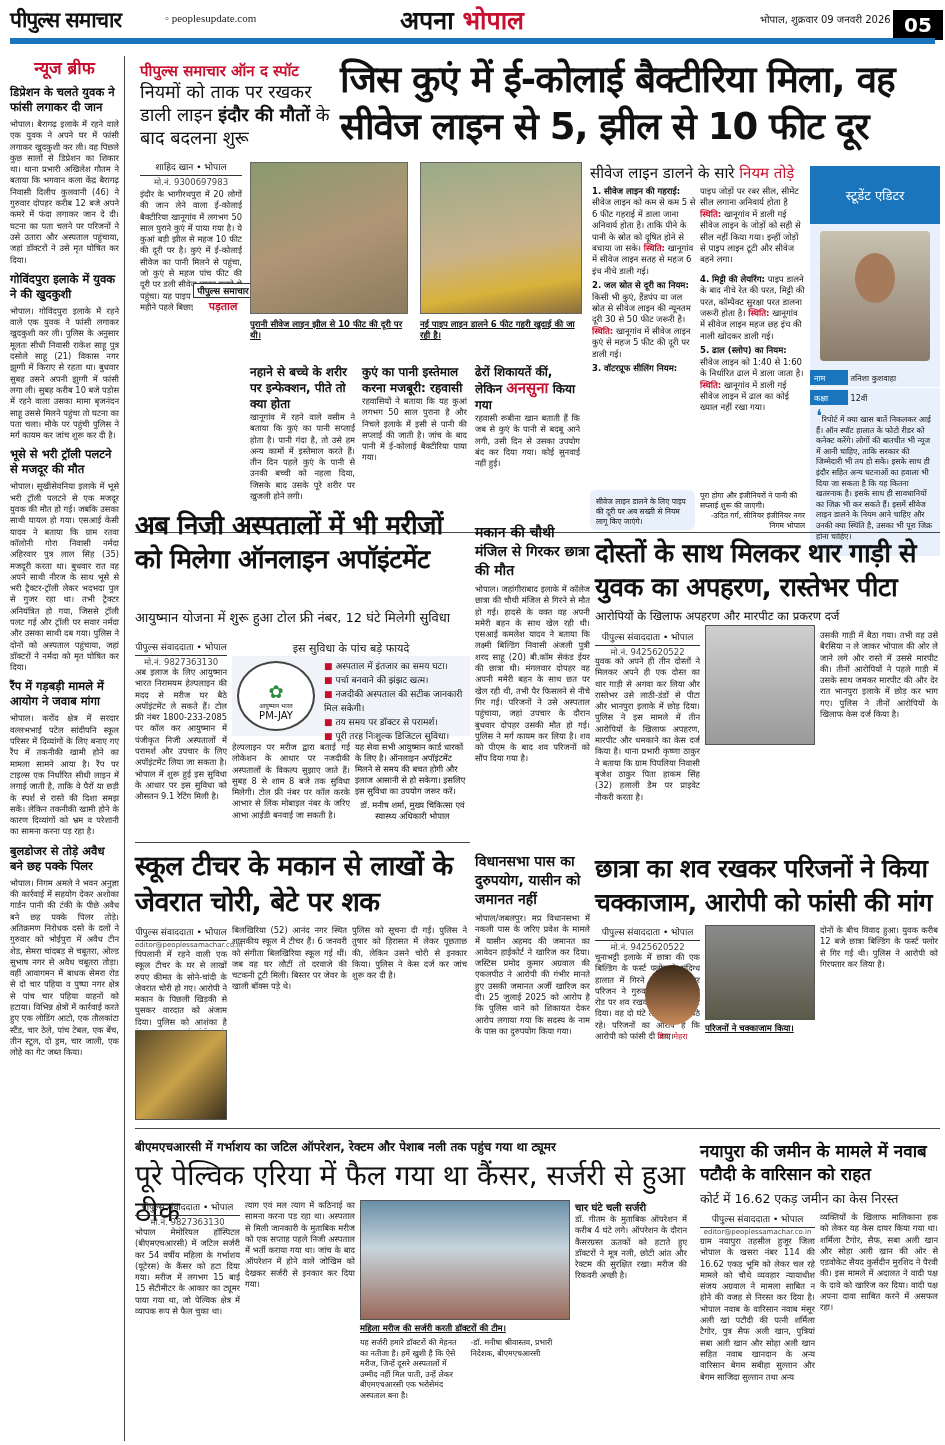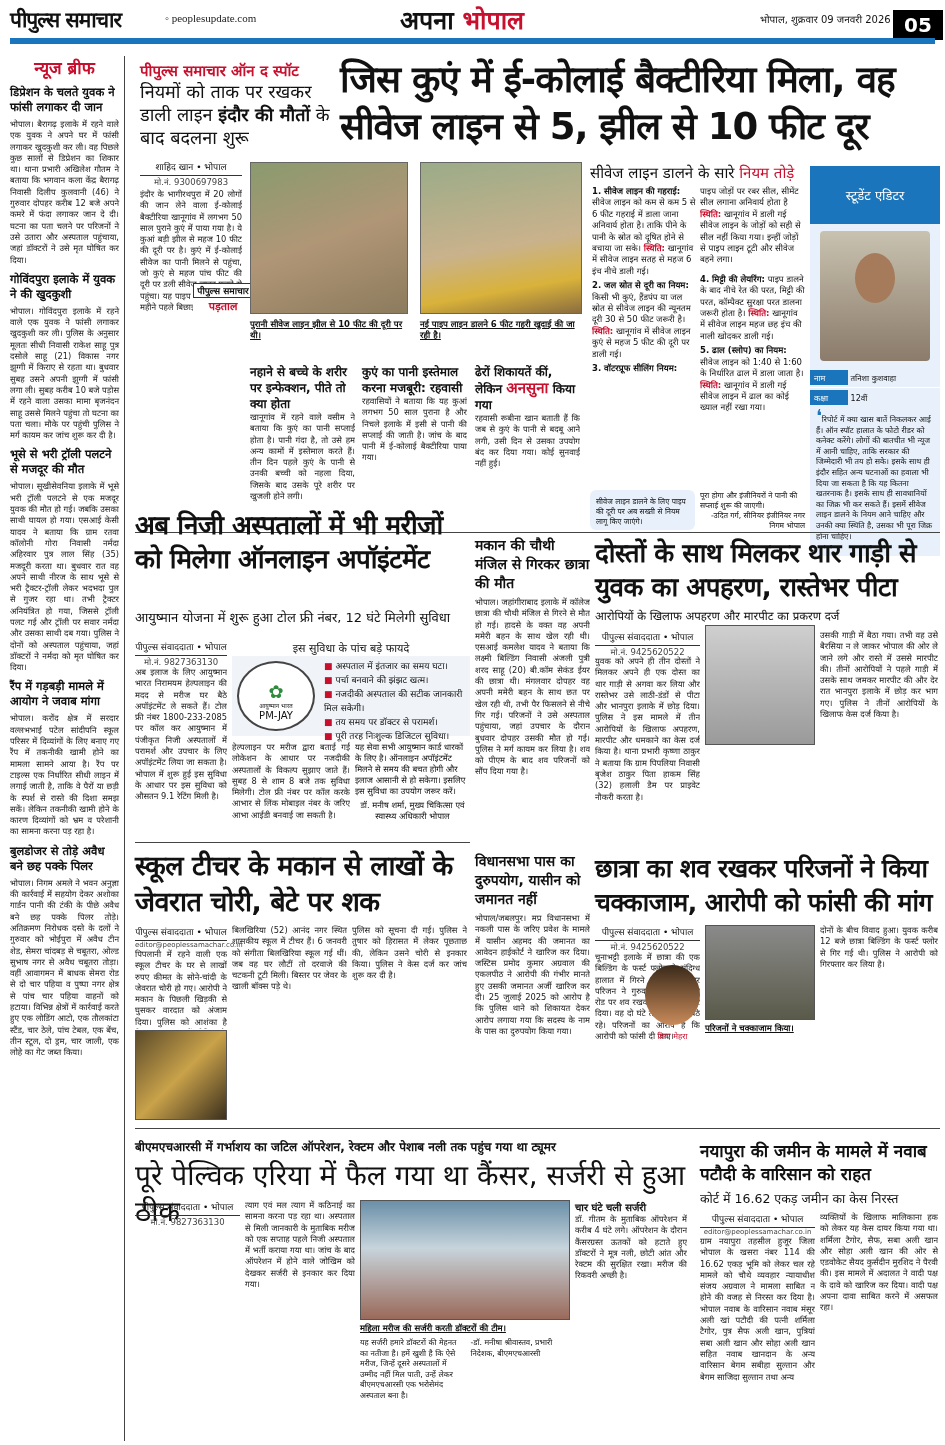--- a/index.html
+++ b/index.html
@@ -162,21 +162,21 @@
     <div class="bullet">तय समय पर डॉक्टर से परामर्श।</div>
     <div class="bullet">पूरी तरह निःशुल्क डिजिटल सुविधा।</div>
   </div>
 </div>
 <div class="abs body" style="left:232px;top:742px;width:118px;height:80px;overflow:hidden">हेल्पलाइन पर मरीज द्वारा बताई गई लोकेशन के आधार पर नजदीकी अस्पतालों के विकल्प सुझाए जाते हैं। सुबह 8 से शाम 8 बजे तक सुविधा मिलेगी। टोल फ्री नंबर पर कॉल करके आभार से लिंक मोबाइल नंबर के जरिए आभा आईडी बनवाई जा सकती है।</div>
 <div class="abs" style="left:355px;top:742px;width:115px;font-size:8.3px;line-height:11px">
   <div style="height:58px;overflow:hidden">यह सेवा सभी आयुष्मान कार्ड धारकों के लिए है। ऑनलाइन अपॉइंटमेंट मिलने से समय की बचत होगी और इलाज आसानी से हो सकेगा। इसलिए इस सुविधा का उपयोग जरूर करें।</div>
   <div style="text-align:center">डॉ. मनीष शर्मा, मुख्य चिकित्सा एवं स्वास्थ्य अधिकारी भोपाल</div>
 </div>
 
-<div class="abs" style="left:475px;top:536px;width:115px">
+<div class="abs" style="left:475px;top:523px;width:115px">
   <div class="sub3" style="font-size:14px;line-height:19px">मकान की चौथी मंजिल से गिरकर छात्रा की मौत</div>
   <div class="body" style="height:215px;overflow:hidden;margin-top:4px">भोपाल। जहांगीराबाद इलाके में कॉलेज छात्रा की चौथी मंजिल से गिरने से मौत हो गई। हादसे के वक्त वह अपनी ममेरी बहन के साथ खेल रही थी। एसआई कमलेश यादव ने बताया कि लक्ष्मी बिल्डिंग निवासी अंजली पुत्री शरद साहू (20) बी.कॉम सेकंड ईयर की छात्रा थी। मंगलवार दोपहर वह अपनी ममेरी बहन के साथ छत पर खेल रही थी, तभी पैर फिसलने से नीचे गिर गई। परिजनों ने उसे अस्पताल पहुंचाया, जहां उपचार के दौरान बुधवार दोपहर उसकी मौत हो गई। पुलिस ने मर्ग कायम कर लिया है। शव को पीएम के बाद शव परिजनों को सौंप दिया गया है।</div>
 </div>
 
 <div class="abs hd-big" style="left:595px;top:536px;width:345px">दोस्तों के साथ मिलकर थार गाड़ी से युवक का अपहरण, रास्तेभर पीटा</div>
 <div class="abs" style="left:595px;top:608px;width:345px;font-size:11.5px">आरोपियों के खिलाफ अपहरण और मारपीट का प्रकरण दर्ज</div>
 <div class="abs" style="left:595px;top:630px;width:105px">
   <div class="byline">पीपुल्स संवाददाता • भोपाल</div>
   <div class="mob">मो.नं. 9425620522</div>
 </div>
@@ -213,20 +213,21 @@
 <div class="abs caption" style="left:705px;top:1022px;width:110px">परिजनों ने चक्काजाम किया।</div>
 <div class="abs body" style="left:820px;top:925px;width:118px;height:195px;overflow:hidden">दोनों के बीच विवाद हुआ। युवक करीब 12 बजे छात्रा बिल्डिंग के फर्स्ट फ्लोर से गिर गई थी। पुलिस ने आरोपी को गिरफ्तार कर लिया है।</div>
 
 <hr class="sep abs" style="left:135px;top:1128px;width:805px">
 
 <div class="abs" style="left:135px;top:1138px;width:560px;font-size:12px;font-weight:bold">बीएमएचआरसी में गर्भाशय का जटिल ऑपरेशन, रेक्टम और पेशाब नली तक पहुंच गया था ट्यूमर</div>
 <div class="abs" style="left:135px;top:1158px;width:560px;font-size:28px;line-height:36px">पूरे पेल्विक एरिया में फैल गया था कैंसर, सर्जरी से हुआ ठीक</div>
 <div class="abs" style="left:135px;top:1200px;width:105px">
   <div class="byline">पीपुल्स संवाददाता • भोपाल</div>
   <div class="mob">मो.नं. 9827363130</div>
+  <div class="body" style="height:210px;overflow:hidden">भोपाल मेमोरियल हॉस्पिटल (बीएमएचआरसी) में जटिल सर्जरी कर 54 वर्षीय महिला के गर्भाशय (यूटेरस) के कैंसर को हटा दिया गया। मरीज में लगभग 15 बाई 15 सेंटीमीटर के आकार का ट्यूमर पाया गया था, जो पेल्विक क्षेत्र में व्यापक रूप से फैल चुका था।</div>
 </div>
 <div class="abs body" style="left:245px;top:1200px;width:110px;height:220px;overflow:hidden">त्याग एवं मल त्याग में कठिनाई का सामना करना पड़ रहा था। अस्पताल से मिली जानकारी के मुताबिक मरीज को एक सप्ताह पहले निजी अस्पताल में भर्ती कराया गया था। जांच के बाद ऑपरेशन में होने वाले जोखिम को देखकर सर्जरी से इनकार कर दिया गया।</div>
 <div class="abs img-block" style="left:360px;top:1200px;width:210px;height:120px;background:linear-gradient(#6a8fa8,#c7d4dc 40%,#9a6a5a)"></div>
 <div class="abs caption" style="left:360px;top:1322px;width:210px">महिला मरीज की सर्जरी करती डॉक्टरों की टीम।</div>
 <div class="abs" style="left:575px;top:1200px;width:112px">
   <div style="font-size:10px;font-weight:bold">चार घंटे चली सर्जरी</div>
   <div class="body" style="height:190px;overflow:hidden">डॉ. गीतम के मुताबिक ऑपरेशन में करीब 4 घंटे लगे। ऑपरेशन के दौरान कैंसरग्रस्त ऊतकों को हटाते हुए डॉक्टरों ने मूत्र नली, छोटी आंत और रेक्टम की सुरक्षित रखा। मरीज की रिकवरी अच्छी है।</div>
 </div>
 <div class="abs" style="left:360px;top:1338px;width:210px;font-size:7.8px;line-height:10.5px;display:flex;gap:6px">
   <div style="width:105px">यह सर्जरी हमारे डॉक्टरों की मेहनत का नतीजा है। हमें खुशी है कि ऐसे मरीज, जिन्हें दूसरे अस्पतालों में उम्मीद नहीं मिल पाती, उन्हें लेकर बीएमएचआरसी एक भरोसेमंद अस्पताल बना है।</div>

